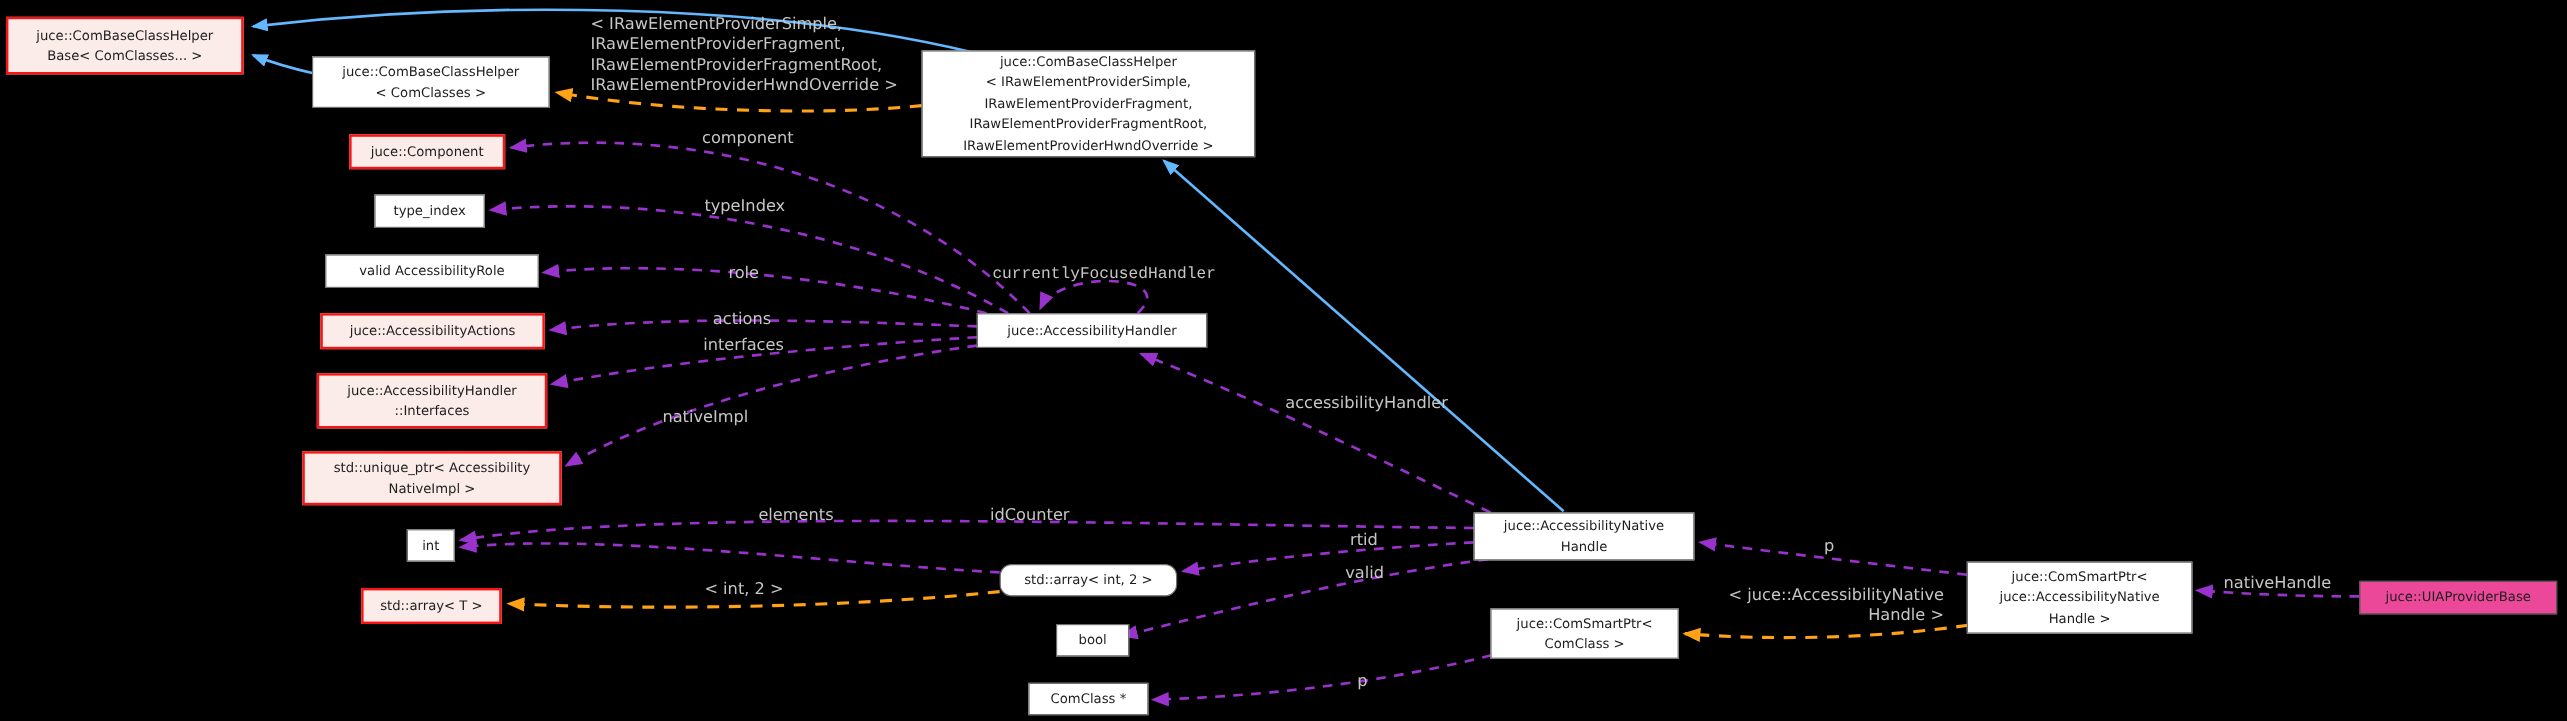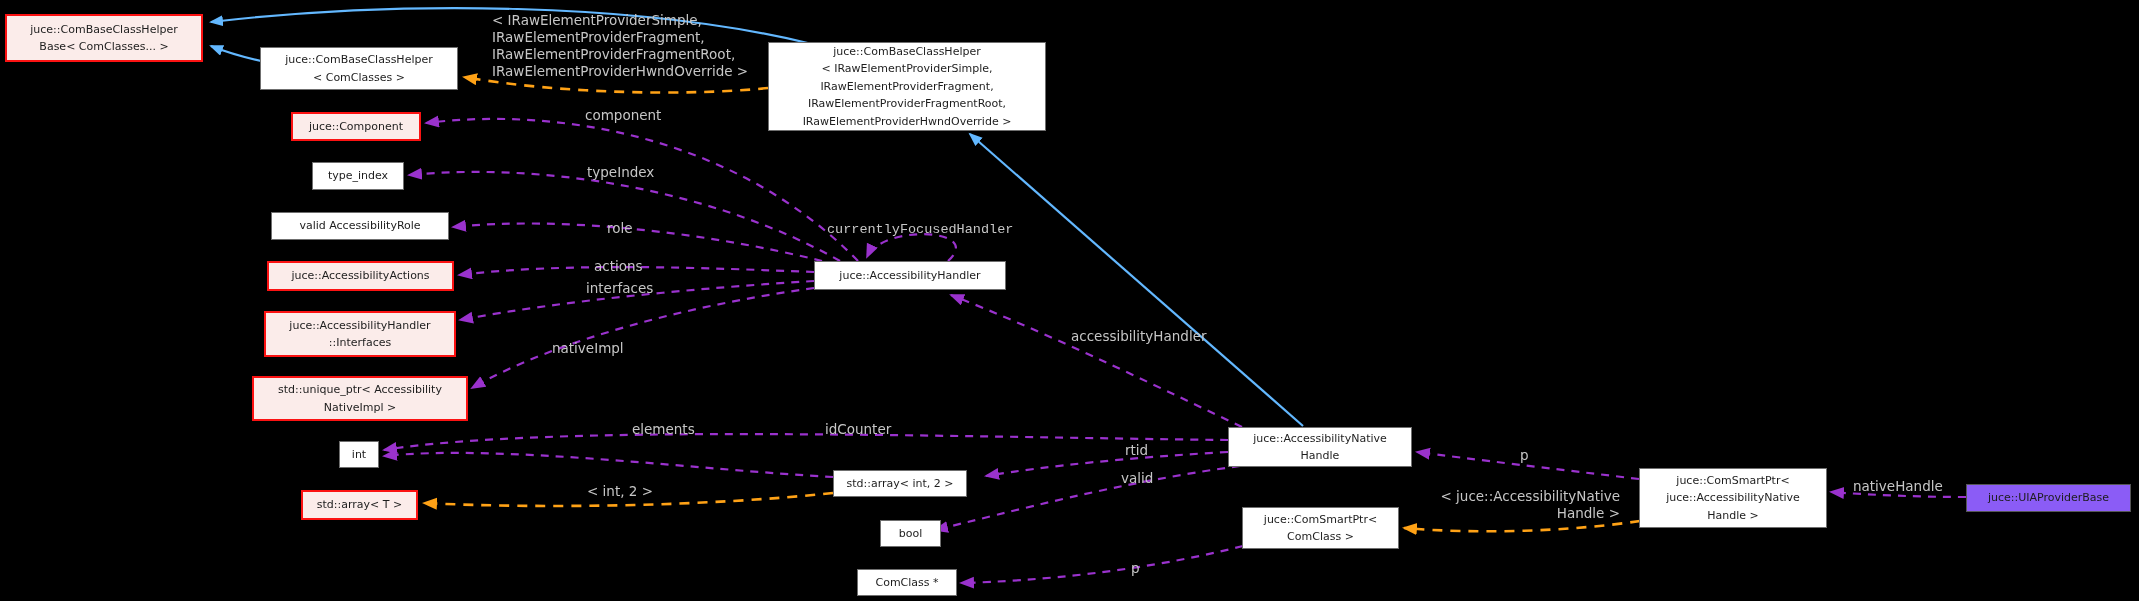--- a/index.html
+++ b/index.html
@@ -11,21 +11,21 @@
   #edges { position:absolute; left:0; top:0; pointer-events:none; }
   .node {
     position:absolute; box-sizing:border-box;
     display:flex; align-items:center; justify-content:center;
     text-align:center; white-space:pre-line;
     font-size:11px; line-height:17.5px; color:#1d1d1d;
     background:#ffffff; border:1.5px solid #6f6f6f;
     padding:1px 4px; cursor:pointer;
   }
   .node.ref { border:2px solid #fb1212; background:#fbecea; }
-  .node.current { background:#8b5cf6; border:1.5px solid #565656; }
+  .node.current { background:#ec4899; border:1.5px solid #565656; }
   .edge-label {
     position:absolute; color:#c6c6c6; font-size:13.5px; line-height:17px;
     white-space:pre-line;
   }
   .edge-label.center { text-align:right; }
 </style>
 </head>
 <body>
 
 <div id="stage">
@@ -88,21 +88,21 @@
       <div class="node plain" style="left: 312px; top: 162px; width: 92px; height: 28px;">type_index</div>
       <div class="node plain" style="left: 271px; top: 212px; width: 178px; height: 28px;">valid AccessibilityRole</div>
       <div class="node ref" style="left: 267px; top: 261px; width: 187px; height: 30px;">juce::AccessibilityActions</div>
       <div class="node ref" style="left: 264px; top: 311px; width: 192px; height: 46px;">juce::AccessibilityHandler
 ::Interfaces</div>
       <div class="node ref" style="left: 252px; top: 376px; width: 216px; height: 45px;">std::unique_ptr&lt; Accessibility
 NativeImpl &gt;</div>
       <div class="node plain" style="left: 339px; top: 441px; width: 40px; height: 27px;">int</div>
       <div class="node ref" style="left: 301px; top: 490px; width: 117px; height: 30px;">std::array&lt; T &gt;</div>
       <div class="node plain" style="left: 814px; top: 261px; width: 192px; height: 29px;">juce::AccessibilityHandler</div>
-      <div class="node plain" style="left: 833px; top: 470px; width: 134px; height: 27px;">std::array&lt; int, 2 &gt;</div>
+      <div class="node plain" style="left: 833px; top: 470px; width: 148px; height: 27px; border-radius: 10px;">std::array&lt; int, 2 &gt;</div>
       <div class="node plain" style="left: 880px; top: 520px; width: 61px; height: 27px;">bool</div>
       <div class="node plain" style="left: 857px; top: 569px; width: 100px; height: 27px;">ComClass *</div>
       <div class="node plain" style="left: 1228px; top: 427px; width: 184px; height: 40px;">juce::AccessibilityNative
 Handle</div>
       <div class="node plain" style="left: 1242px; top: 507px; width: 157px; height: 42px;">juce::ComSmartPtr&lt;
 ComClass &gt;</div>
       <div class="node plain" style="left: 1639px; top: 468px; width: 188px; height: 60px;">juce::ComSmartPtr&lt;
 juce::AccessibilityNative
 Handle &gt;</div>
       <div class="node current" style="left: 1966px; top: 484px; width: 165px; height: 28px;">juce::UIAProviderBase</div>

